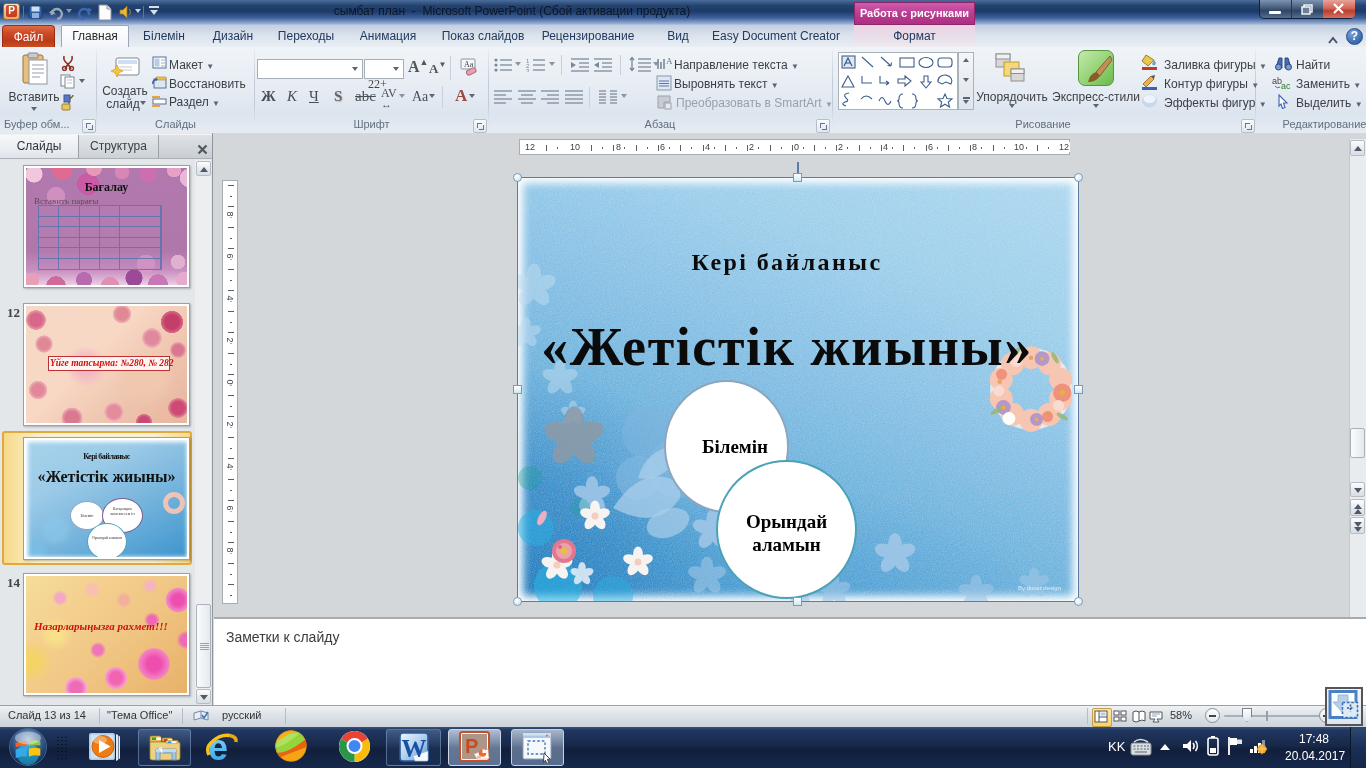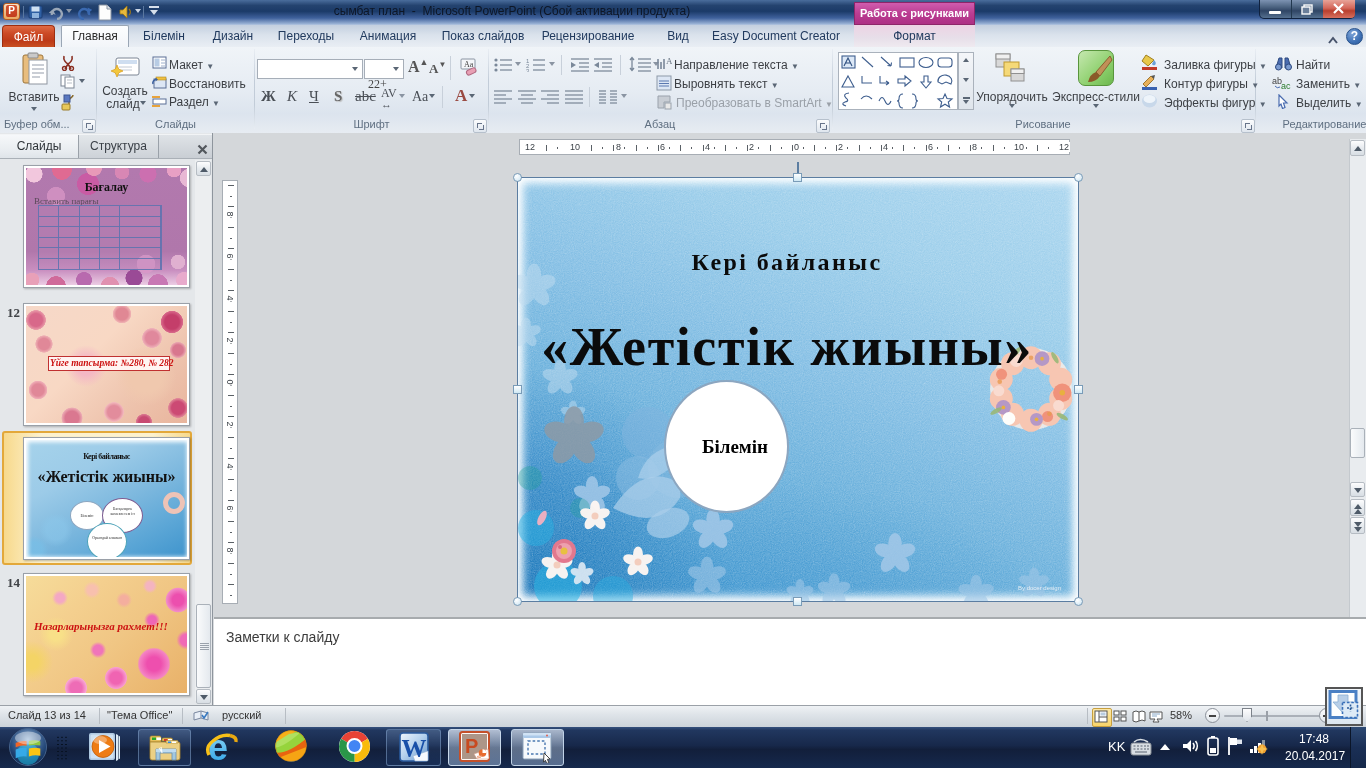--- a/index.html
+++ b/index.html
@@ -649,20 +649,23 @@
           <circle cx="-34" cy="-8" r="2.5"></circle>
           <circle cx="20" cy="27" r="2.5"></circle>
           <circle cx="0" cy="-34" r="2.5"></circle>
         </g>
  </g>
  <text x="543" y="412" text-anchor="end" font-size="6" fill="#f0f4f8" opacity="0.9" font-family="Liberation Sans">By docer design</text>
 </svg>
   <div class="a serif" style="left:-11px;top:71px;width:560px;text-align:center;font-size:24px;font-weight:bold;color:#0b0b0b;letter-spacing:2.4px;">Кері байланыс</div>
   <div class="a serif" style="left:-11px;top:138px;width:560px;text-align:center;font-size:54px;font-weight:bold;color:#0b0b0b;letter-spacing:1.6px;">«Жетістік жиыны»</div>
   <div class="a circle" style="left:146px;top:202px;width:125px;height:133px;border:2px solid #8ca6c0;font-size:19px;line-height:129px;text-indent:17px;">Білемін</div>
+  <div class="a circle" style="left:198px;top:282px;width:141px;height:139px;border:2px solid #4ba2b8;font-size:19px;">
+      <div style="margin-top:48px;line-height:23px;">Орындай<br>аламын</div>
+    </div>
 </div>
 
 <div class="a selline" style="left:518px;top:177px;width:560px;height:1px;"></div>
 <div class="a selline" style="left:518px;top:601px;width:560px;height:1px;"></div>
 <div class="a selline" style="left:517px;top:177px;width:1px;height:424px;"></div>
 <div class="a selline" style="left:1078px;top:177px;width:1px;height:424px;"></div>
 <div class="a selline" style="left:797px;top:162px;width:2px;height:12px;"></div>
 <div class="a handle-c" style="left:513px;top:173px;"></div>
 <div class="a handle-c" style="left:1074px;top:173px;"></div>
 <div class="a handle-c" style="left:513px;top:597px;"></div>

